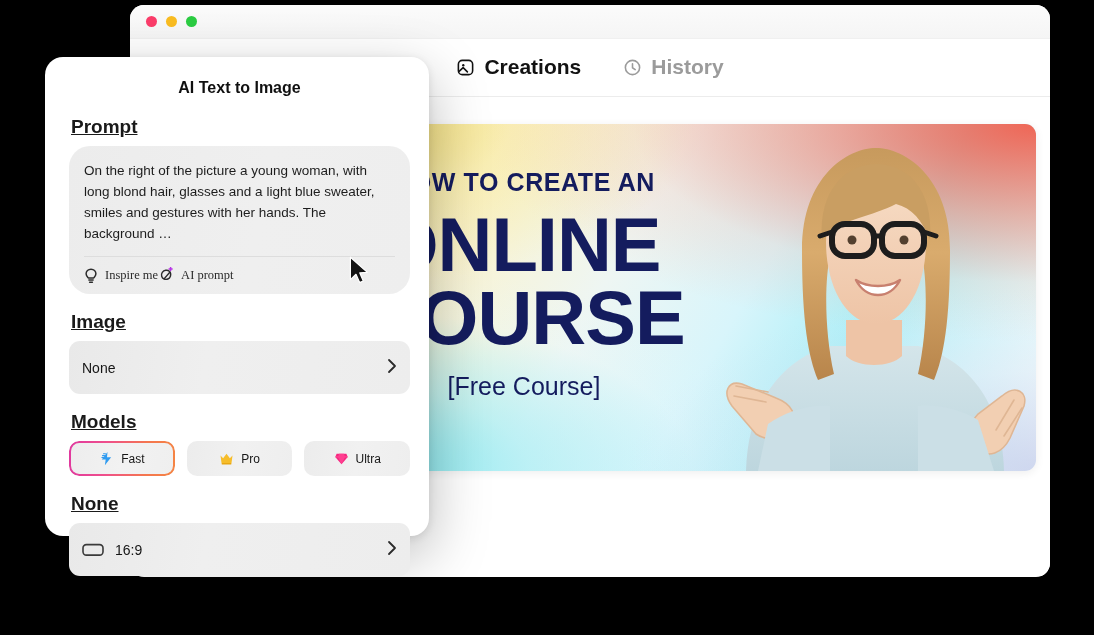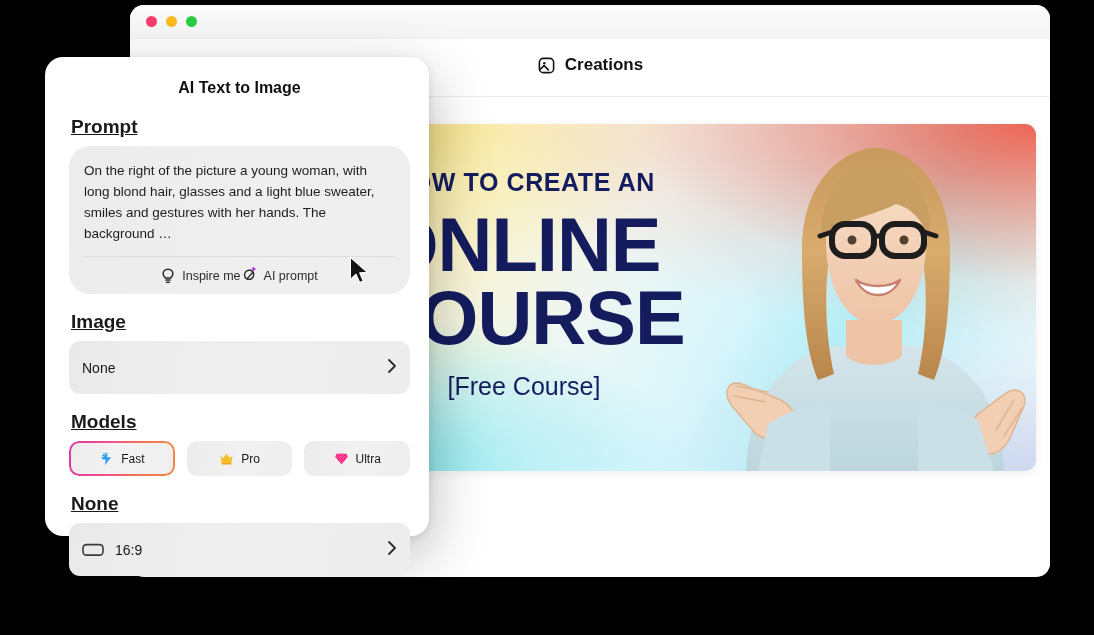--- a/index.html
+++ b/index.html
@@ -39,21 +39,21 @@
   .tabbar {
     height: 58px;
     background: #ffffff;
     display: flex; align-items: flex-start; justify-content: center;
     gap: 38px;
     padding-top: 12px;
     border-bottom: 1px solid #ececec;
   }
   .tab {
     display: flex; align-items: center; gap: 9px;
-    font-size: 17px; font-weight: 700;
+    font-size: 21px; font-weight: 700;
     padding: 4px 2px 24px 2px;
     color: #9b9b9b;
     cursor: pointer;
     border-bottom: 3px solid transparent;
   }
   .tab.active { color: #121212; border-bottom-color: #121212; }
   .tab .ic { display: inline-flex; width: 19px; height: 19px; }
   .tab svg { width: 19px; height: 19px; display: block; }
 
   
@@ -157,22 +157,23 @@
   .prompt-box {
     background: linear-gradient(100deg,#ececec 0%, #efefef 55%, #eeeeee 100%);
     border-radius: 21px;
     padding: 14px 15px 0 15px;
   }
   .prompt-text {
     font-size: 13.5px; line-height: 21px; color: #1d1d1d;
   }
   .prompt-divider { height: 1px; background: #dddddd; margin: 12px 0 0 0; }
   .prompt-actions {
-    display: flex; align-items: center; justify-content: center;
+    display: flex; align-items: center; justify-content: flex-start;
     height: 37px;
+    font-family: Liberation Serif, serif;
   }
   .pa { display: flex; align-items: center; gap: 7px; font-size: 12.5px; color: #2b2b2b; cursor: pointer; }
   .pa svg { display: block; }
 
   .select-row {
     position: relative;
     height: 53px;
     background: linear-gradient(100deg,#e9e9e9 0%, #efefef 40%, #ededed 100%);
     border-radius: 11px;
     display: flex; align-items: center;
@@ -237,20 +238,29 @@
         <span class="ic">
           <svg viewBox="0 0 24 24" fill="none" stroke="#121212" stroke-width="2">
             <rect x="3" y="3" width="18" height="18" rx="5"></rect>
             <circle cx="9.2" cy="9.2" r="1.5" fill="#121212" stroke="none"></circle>
             <path d="M3.6 17.2 L9 12.2 L14.4 17.6" stroke-linecap="round" stroke-linejoin="round"></path>
           </svg>
         </span>
         <span>Creations</span>
       </div>
 
+      <div class="tab">
+        <span class="ic">
+          <svg viewBox="0 0 24 24" fill="none" stroke="#9b9b9b" stroke-width="2">
+            <circle cx="12" cy="12" r="9"></circle>
+            <path d="M12 7.2 V12.3 L15.4 14.6" stroke-linecap="round" stroke-linejoin="round"></path>
+          </svg>
+        </span>
+        <span>History</span>
+      </div>
 
     </div>
 
     <div class="canvas-area">
 
       <div class="gen-image">
         <div class="wash-tl"></div>
         <div class="wash-tr"></div>
         <div class="wash-bl"></div>
         <div class="wash-br"></div>

